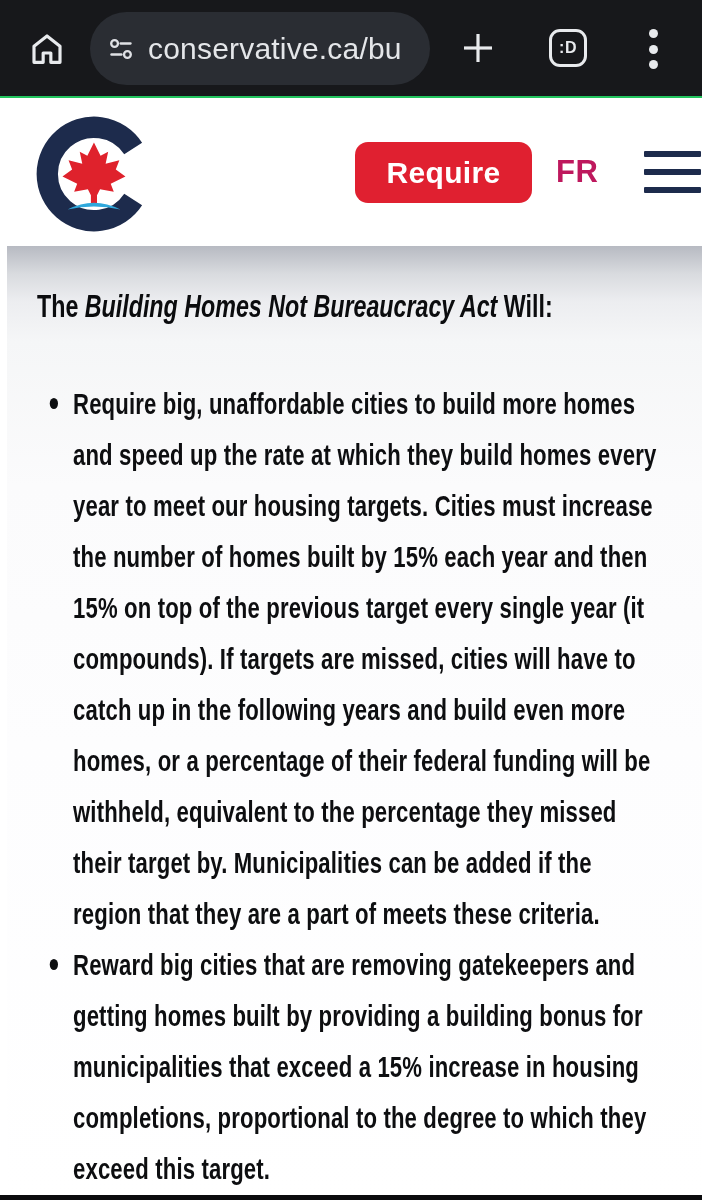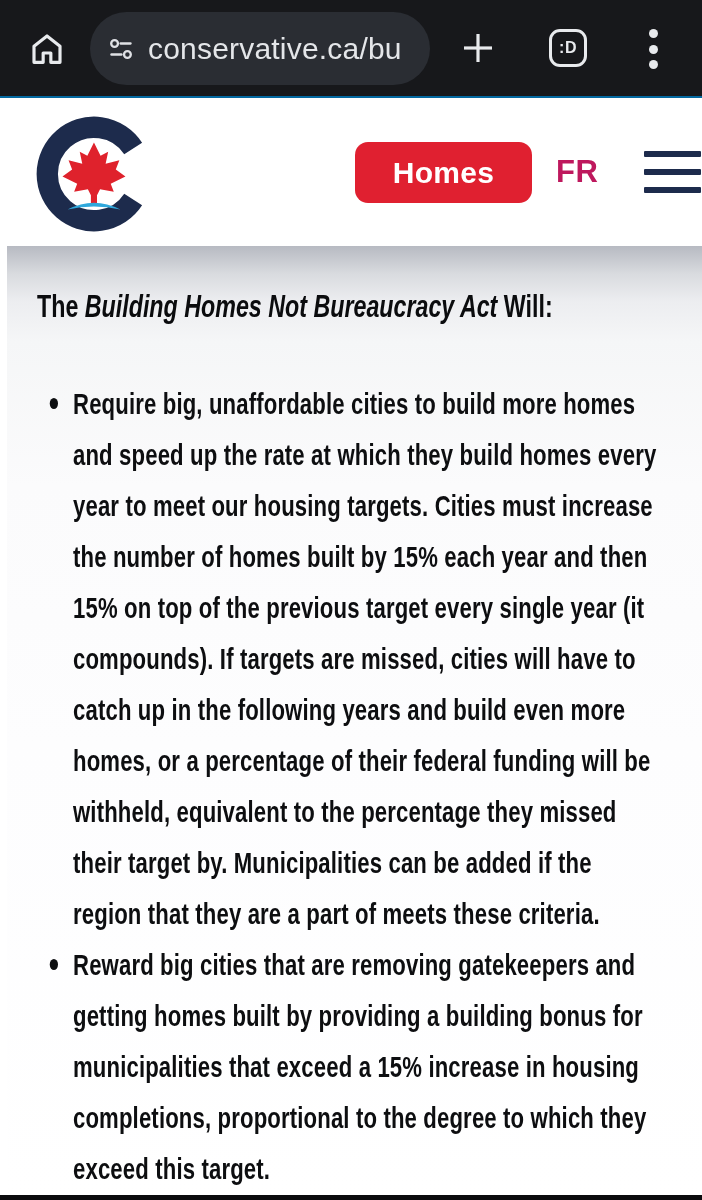--- a/index.html
+++ b/index.html
@@ -8,21 +8,21 @@
     position: relative;
     overflow: hidden;
     font-family: "Liberation Sans", sans-serif;
     background: #ffffff;
   }
 
   
   .browser-bar {
     position: absolute; left: 0; top: 0; width: 702px; height: 98px;
     background: #17181b;
-    border-bottom: 2px solid #0369a1;
+    border-bottom: 2px solid #22c55e;
   }
   .home-btn { position: absolute; left: 27px; top: 29px; width: 40px; height: 40px; }
   .url-pill {
     position: absolute; left: 90px; top: 12px; width: 340px; height: 73px;
     background: #2a2d33; border-radius: 37px;
     display: flex; align-items: center; padding-left: 17px;
     overflow: hidden;
   }
   .tune-icon { width: 28px; height: 28px; flex: 0 0 auto; }
   .url-text {
@@ -152,21 +152,21 @@
 
     <path fill="#df222c" d="
       M60 32 L53.5 45 L46 41 L48.5 53 L35 49.5 L38.5 58.5 L29 65.5
       L43.5 72.5 L40.5 80.5 L54 78 L57 84 L57 93 L63 93 L63 84 L66 78
       L79.5 80.5 L76.5 72.5 L91 65.5 L81.5 58.5 L85 49.5 L71.5 53
       L74 41 L66.5 45 Z"></path>
 
     <path fill="#2fa8dc" d="M34 98 Q60 84.5 86 98 Q60 92 34 98 Z"></path>
   </svg>
 
-  <button class="donate-btn">Homes</button>
+  <button class="donate-btn">Require</button>
   <a class="fr-link" href="#">FR</a>
   <div class="hamburger">
     <span></span>
       <span></span>
       <span></span>
   </div>
 </div>
 
 <div class="content">
   <div class="condensed">

